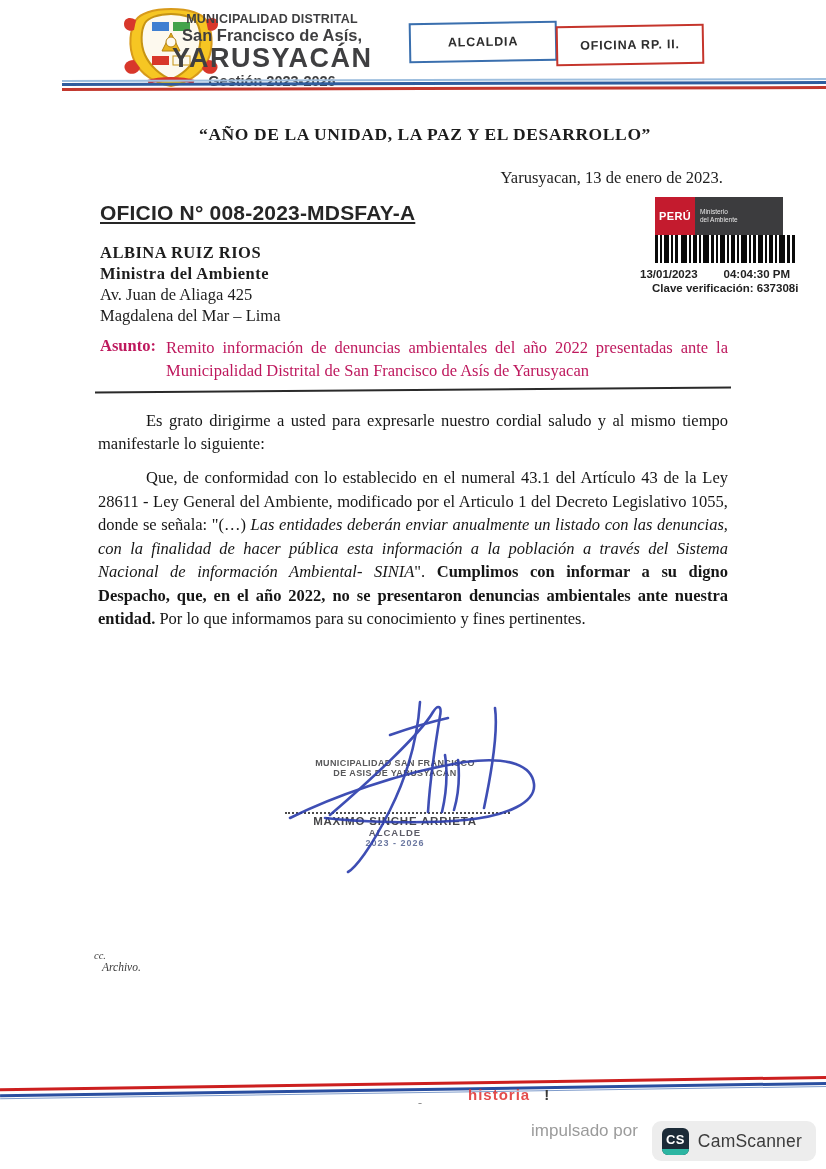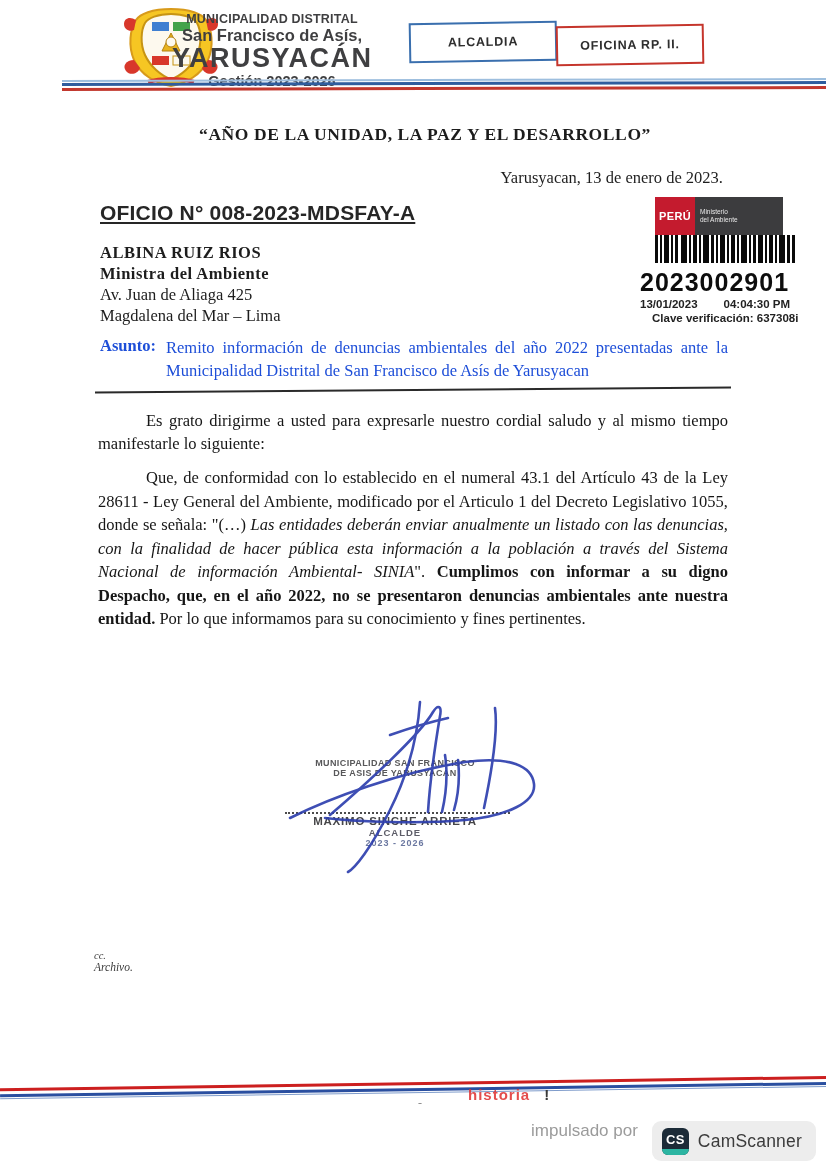--- a/index.html
+++ b/index.html
@@ -43,21 +43,21 @@
                 display:flex; align-items:center; justify-content:center; letter-spacing:.3px; }
   .stamp-min { flex:1; background:#3c3c3e; color:#e8e8e8; font-size:6.5px; line-height:8px;
                display:flex; flex-direction:column; justify-content:center; padding-left:5px; }
   .barcode { margin-left:15px; margin-top:0px; width:140px; height:28px; }
   .stamp-number { margin-top:1px; font-weight:bold; font-size:25px; color:#0d0d0d; letter-spacing:1px; }
   .stamp-dt { display:flex; justify-content:space-between; width:150px; margin-top:1px;
               font-weight:bold; font-size:11.5px; color:#222; }
   .stamp-clave { margin-top:2px; margin-left:12px; font-weight:bold; font-size:11.5px; color:#222; }
 
   
-  .asunto { position:absolute; left:100px; top:336px; width:628px; display:flex; font-size:16.5px; color:#1d4ed8; }
+  .asunto { position:absolute; left:100px; top:336px; width:628px; display:flex; font-size:16.5px; color:#be185d; }
   .asunto-label { font-weight:bold; width:62px; flex:none; }
   .asunto-text { flex:1; text-align:justify; line-height:23px; padding-left:4px; }
   .asunto-rule { position:absolute; left:95px; top:389px; width:636px; height:2px; background:#2a2a2a; transform:rotate(-0.45deg); }
 
   .para { position:absolute; left:98px; width:630px; font-size:16.5px; color:#161616;
           text-align:justify; line-height:22.5px; }
   .p1 { top:410px; text-indent:48px; }
   .p2 { top:466px; line-height:23.5px; }
   .p2 .ind { display:inline-block; width:48px; }
   .p3 { top:619px; text-indent:48px; text-align:left; }
@@ -71,21 +71,21 @@
   .sig-stamp .s2 { font-size:9px; letter-spacing:.4px; }
   .sig-dots { border:none; border-top:2px dotted #4c4c4c; width:225px; margin:34px auto 0 auto; }
   .sig-name { font-size:11.5px; letter-spacing:.8px; color:#464648; margin-top:1px; }
   .sig-role { font-size:9.5px; letter-spacing:1px; color:#5d5d68; margin-top:0px; }
   .sig-period { font-size:9px; letter-spacing:1px; color:#6a77a0; margin-top:0px; }
   .sig-ink { position:absolute; left:270px; top:700px; pointer-events:none; }
 
   
   .cc { position:absolute; left:94px; top:950px; font-style:italic; color:#3c3c3c; }
   .cc .l1 { font-size:10.5px; }
-  .cc .l2 { font-size:11.5px; }
+  .cc .l2 { font-size:11.5px;margin-left:8px; }
 
   
   .rule-bottom { position:absolute; left:0px; top:1082px; width:836px; transform:rotate(-0.85deg); }
   .rule-bottom .b1 { height:3px; background:#cc1f1f; }
   .rule-bottom .b2 { height:2.5px; background:#2a4fa0; margin-top:3px; }
   .rule-bottom .b3 { height:1.5px; background:#7f9ccb; margin-top:1px; }
 
   .wm { position:absolute; left:468px; top:1086px; font-family:"Liberation Sans", sans-serif;
         font-weight:bold; font-size:15px; letter-spacing:1px; }
   .wm .red { color:#df2f2f; opacity:.85; }
@@ -185,21 +185,20 @@
         <rect x="98" y="0" width="3" height="28"></rect>
           <rect x="103" y="0" width="5" height="28"></rect>
         <rect x="110" y="0" width="2" height="28"></rect>
           <rect x="114" y="0" width="4" height="28"></rect>
         <rect x="120" y="0" width="2" height="28"></rect>
           <rect x="124" y="0" width="6" height="28"></rect>
         <rect x="132" y="0" width="3" height="28"></rect>
           <rect x="137" y="0" width="3" height="28"></rect>
       </g>
     </svg>
-    <div class="stamp-number">2023002901</div>
     <div class="stamp-dt">
       <span>13/01/2023</span>
       <span>04:04:30 PM</span>
     </div>
     <div class="stamp-clave">Clave verificación: 637308i</div>
   </div>
 
   <div class="asunto">
     <div class="asunto-label">Asunto:</div>
     <div class="asunto-text">Remito información de denuncias ambientales del año 2022 presentadas ante la Municipalidad Distrital de San Francisco de Asís de Yarusyacan</div>

